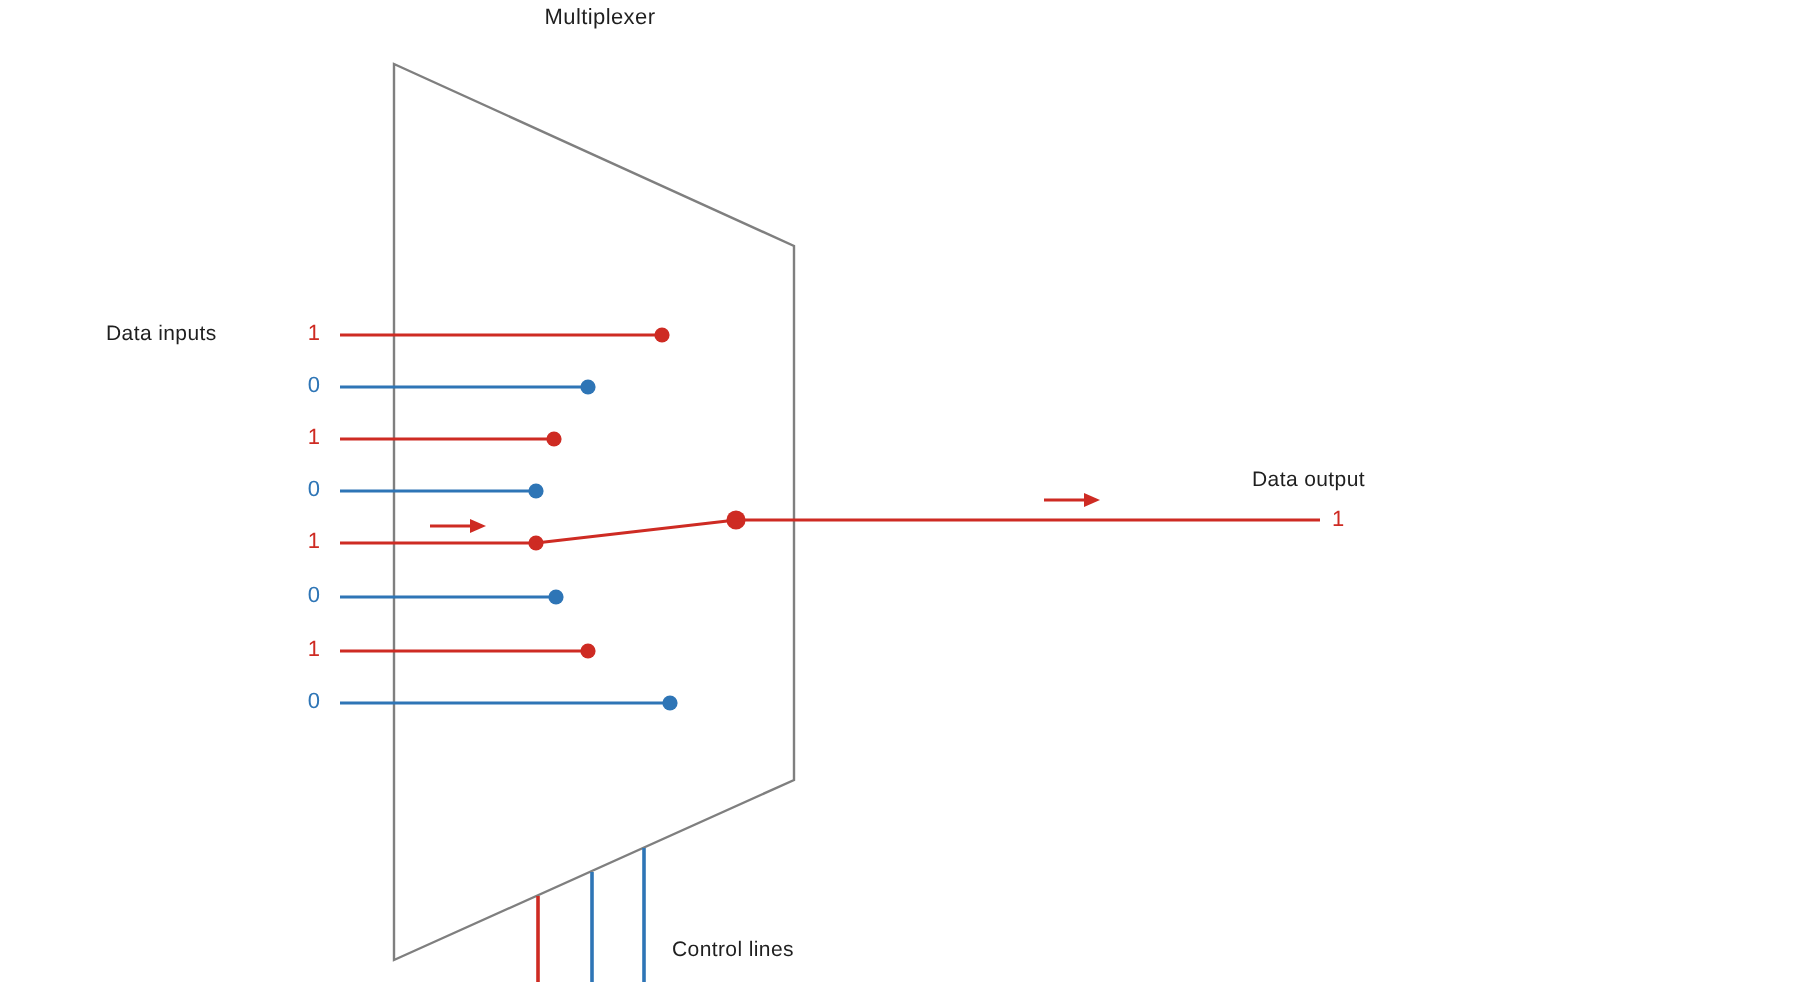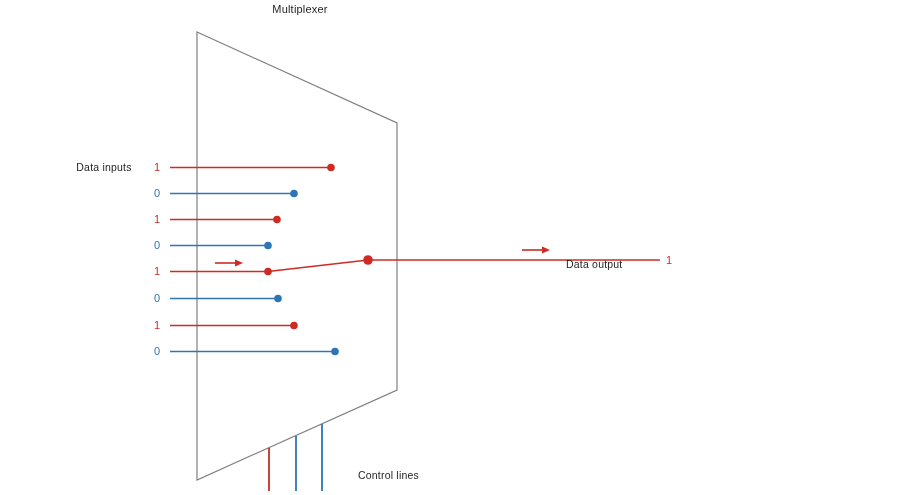--- a/index.html
+++ b/index.html
@@ -93,30 +93,30 @@
       <polygon points="542,246.5 550,250 542,253.5" fill="#ce2b23"></polygon>
     </g>
 
     <line x1="269" y1="448" x2="269" y2="491" stroke-width="1.8" stroke="#ce2b23"></line>
     <line x1="296" y1="436" x2="296" y2="491" stroke-width="1.8" stroke="#2e75b6"></line>
     <line x1="322" y1="424" x2="322" y2="491" stroke-width="1.8" stroke="#2e75b6"></line>
   </svg>
 
   <div class="title">Multiplexer</div>
 
-  <div class="lbl" style="left:64px; top:161px; width:80px; text-align:center;">Data inputs</div>
+  <div class="lbl" style="left:53px; top:161px; width:80px; text-align:left;">Data inputs</div>
 
   <div class="bit c-red" style="top:160px;">1</div>
   <div class="bit c-blue" style="top:186px;">0</div>
   <div class="bit c-red" style="top:212px;">1</div>
   <div class="bit c-blue" style="top:238px;">0</div>
   <div class="bit c-red" style="top:264px;">1</div>
   <div class="bit c-blue" style="top:291px;">0</div>
   <div class="bit c-red" style="top:318px;">1</div>
   <div class="bit c-blue" style="top:344px;">0</div>
 
-  <div class="lbl" style="left:566px; top:234px;margin-top:24px;">Data output</div>
+  <div class="lbl" style="left:626px; top:234px;">Data output</div>
 
   <div class="out-val c-red">1</div>
 
-  <div class="lbl" style="left:358px; top:469px;">Control lines</div>
+  <div class="lbl" style="left:336px; top:469px;">Control lines</div>
 
 </div>
 
 </body></html>

